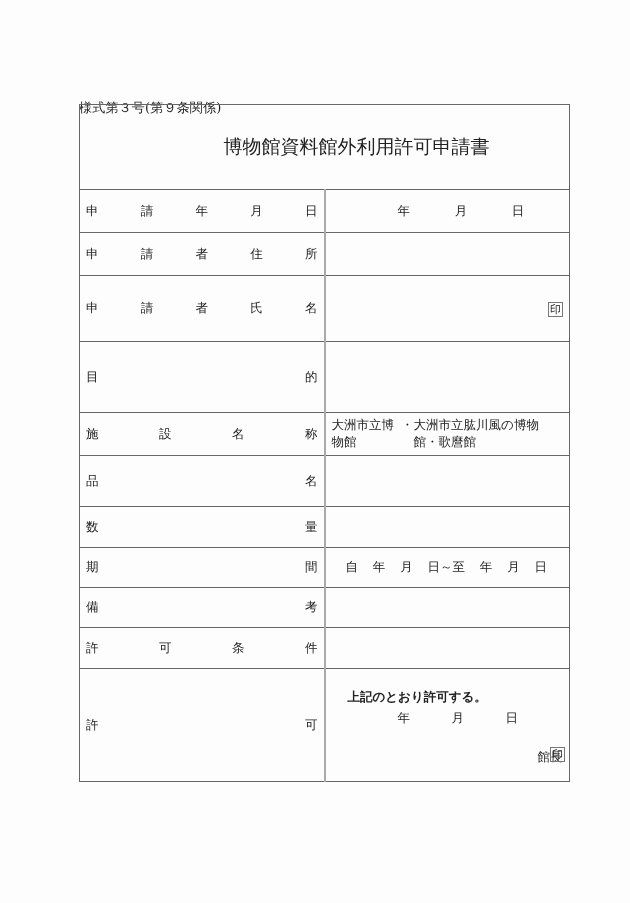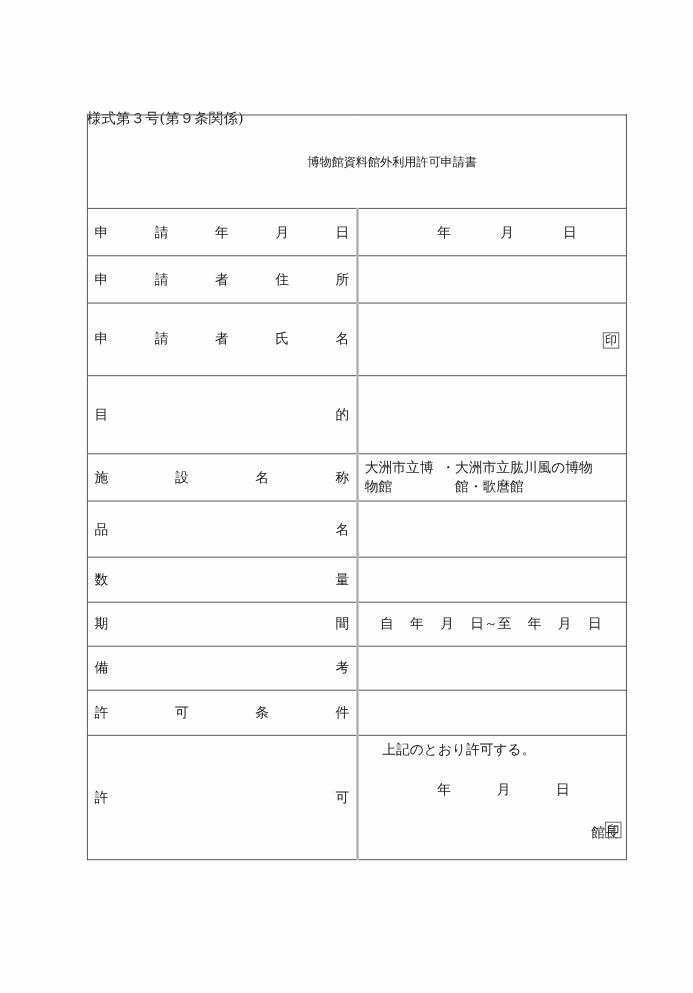--- a/index.html
+++ b/index.html
@@ -2,30 +2,30 @@
 <html><head>
 <meta charset="utf-8">
 <style>
   html, body { margin:0; padding:0; background:#fdfdfd; }
   body { width:630px; height:903px; position:relative; font-family:"DejaVu Serif","Liberation Serif",serif; color:#222; }
   .caption { position:absolute; left:79px; top:79px; font-size:13px; letter-spacing:0.2px;margin-top:20px; }
   table.form { position:absolute; left:79px; top:104px; width:491px; border-collapse:collapse; table-layout:fixed; font-size:12.5px; }
   table.form td { border:1px solid #666; padding:0; vertical-align:middle; }
   td.label { width:100px; border-right:2px solid #aaa !important; padding:0 6px !important; }
   .lbl { display:flex; justify-content:space-between; }
-  .title-cell { height:84px; text-align:center; font-size:11px; }
+  .title-cell { height:84px; text-align:center; font-size:19px; }
   .title-cell span { position:relative; left:32px; }
   .val { padding:0 6px !important; }
   .inkan { display:inline-block; border:1px solid #777; font-size:11px; line-height:13px; padding:0 1px; }
   .date3 { display:flex; padding-left:72px; }
   .date3 span { width:66px; }
   .period { display:flex; justify-content:space-between; padding:0 22px 0 20px; }
   .facility { display:flex; justify-content:space-between;font-family:Liberation Serif, serif; }
   .permit { position:relative; height:112px; }
-  .permit .p1 { position:absolute; left:22px; top:4px; }
+  .permit .p1 { position:absolute; left:22px; top:20px;font-weight:bold; }
   .permit .p2 { position:absolute; left:72px; top:41px; display:flex; }
   .permit .p2 span { width:54px; }
   .permit .p3 { position:absolute; left:212px; top:80px; }
   .permit .p4 { position:absolute; right:4px; top:77px; }
 </style>
 </head>
 <body>
 
 <div class="caption">様式第３号(第９条関係)</div>
 

